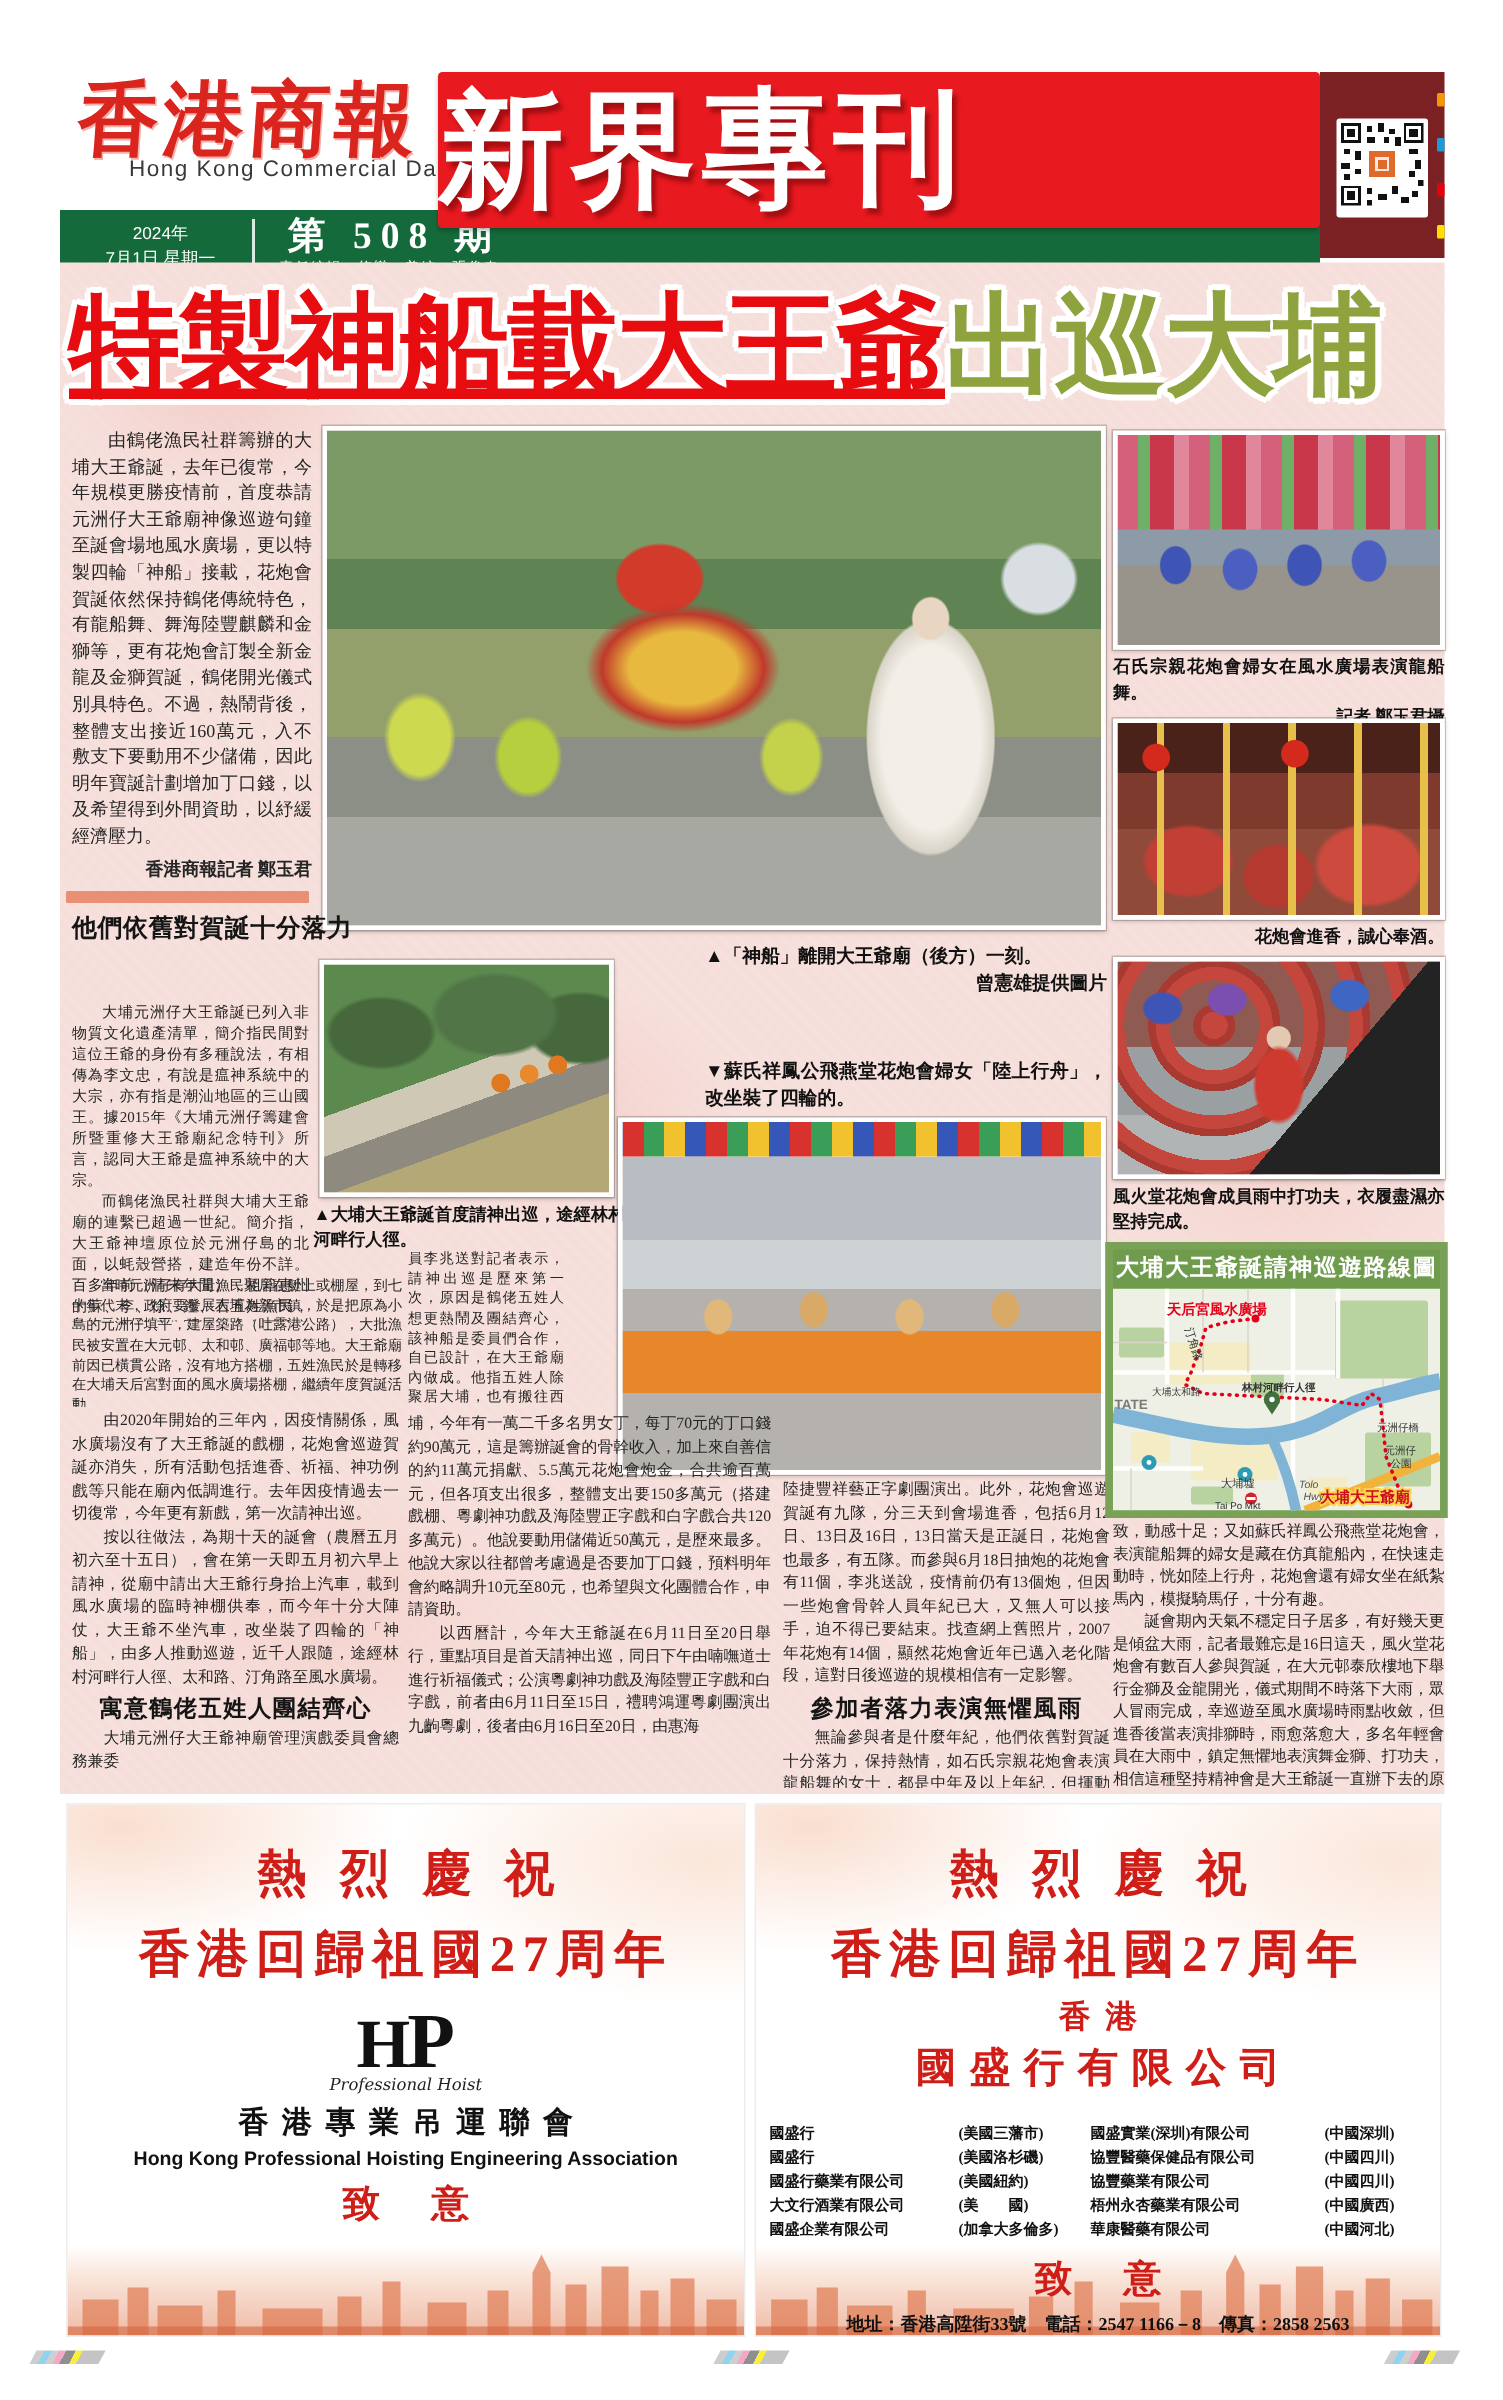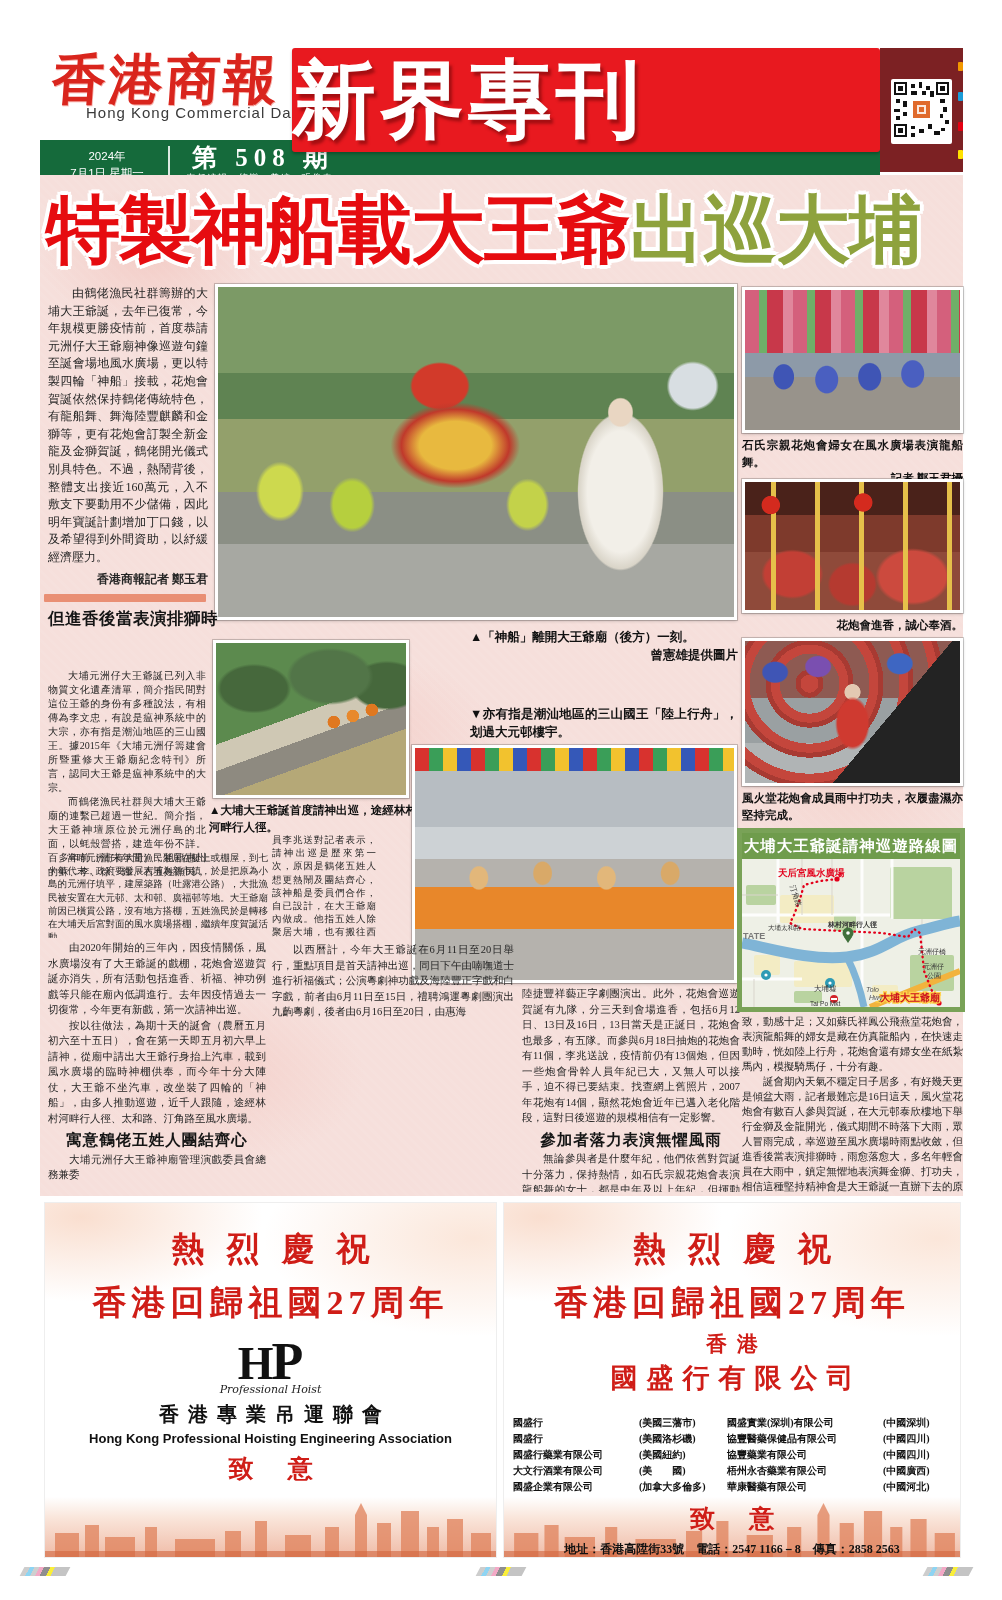--- a/index.html
+++ b/index.html
@@ -28,21 +28,21 @@
   .pink{background-color:#f6dfdb;
     background-image:
       radial-gradient(160px 100px at 12% 8%,rgba(236,158,148,.28),transparent 70%),
       radial-gradient(220px 140px at 65% 22%,rgba(240,170,158,.22),transparent 70%),
       radial-gradient(190px 120px at 35% 55%,rgba(236,158,148,.22),transparent 70%),
       radial-gradient(170px 110px at 88% 60%,rgba(240,172,158,.2),transparent 70%),
       radial-gradient(200px 130px at 20% 88%,rgba(238,164,152,.22),transparent 70%),
       repeating-linear-gradient(45deg,rgba(255,255,255,.05) 0 3px,transparent 3px 7px);}
   .headline{white-space:nowrap;font-family:"Liberation Sans","DejaVu Sans",sans-serif;font-weight:900;
     font-size:74px;line-height:1.06;letter-spacing:-1px;}
-  .headline .h-red{color:#e60c10;}
+  .headline .h-red{color:#e60c10;text-decoration:underline;}
   .headline .h-olive{color:#8ea23d;}
   .headline span{text-shadow:-3px -3px 0 #fff,3px -3px 0 #fff,-3px 3px 0 #fff,3px 3px 0 #fff,0 -4px 0 #fff,0 4px 0 #fff,-4px 0 0 #fff,4px 0 0 #fff;}
   
   .col p{margin:0;text-indent:2em;text-align:justify;color:#252525;}
   .col p.noind{text-indent:0;}
   .lead-col{font-size:12px;line-height:17.6px;}
   .byline{text-align:right !important;text-indent:0 !important;font-weight:bold;margin-top:4px !important;}
   .srule{background:#e98f74;border-radius:1px;}
   .s-head{font-family:"Liberation Sans","DejaVu Sans",sans-serif;font-weight:900;color:#151515;
     font-size:16.5px;letter-spacing:.5px;white-space:nowrap;}
@@ -239,53 +239,54 @@
     <div class="abs cap" style="left:702px;top:262px;width:221px;">
       <span>石氏宗親花炮會婦女在風水廣場表演龍船舞。</span>
       <span class="credit">記者 鄭玉君攝</span>
     </div>
     <div class="abs ph" id="photo-incense" style="left:702px;top:304px;width:221px;height:134px;"></div>
     <div class="abs cap" style="left:702px;top:442px;width:221px;text-align:right;">花炮會進香，誠心奉酒。</div>
     <div class="abs ph" id="photo-kungfu" style="left:702px;top:463px;width:221px;height:148px;"></div>
     <div class="abs cap" style="left:702px;top:615px;width:221px;">風火堂花炮會成員雨中打功夫，衣履盡濕亦堅持完成。</div>
 
     <div class="abs srule" style="left:4px;top:419px;width:162px;height:8px;"></div>
-    <div class="abs s-head" style="left:8px;top:433px;">但進香後當表演排獅時</div>
+    <div class="abs s-head" style="left:8px;top:433px;">他們依舊對賀誕十分落力</div>
     <div class="abs col b-sm clip" style="left:8px;top:461px;width:158px;height:212px;">
       <p>大埔元洲仔大王爺誕已列入非物質文化遺產清單，簡介指民間對這位王爺的身份有多種說法，有相傳為李文忠，有說是瘟神系統中的大宗，亦有指是潮汕地區的三山國王。據2015年《大埔元洲仔籌建會所暨重修大王爺廟紀念特刊》所言，認同大王爺是瘟神系統中的大宗。</p>
       <p>而鶴佬漁民社群與大埔大王爺廟的連繫已超過一世紀。簡介指，大王爺神壇原位於元洲仔島的北面，以蚝殼營搭，建造年份不詳。百多年前（清末年間），祖籍惠州的蘇、李、徐、鍾、石五姓漁民，募捐在元洲仔公園以南建大王爺廟（現址）。初時演木偶戲賀誕，後來在廟前搭棚公演神功戲。</p>
     </div>
 
     <div class="abs ph" id="photo-river" style="left:173px;top:465px;width:196px;height:158px;"></div>
     <div class="abs cap" style="left:169px;top:627px;width:208px;">▲大埔大王爺誕首度請神出巡，途經林村河畔行人徑。</div>
 
     <div class="abs cap" style="left:430px;top:453px;width:268px;font-size:12.5px;line-height:18px;">
       <span>▲「神船」離開大王爺廟（後方）一刻。</span>
       <span class="credit">曾憲雄提供圖片</span>
     </div>
-    <div class="abs cap" style="left:430px;top:530px;width:268px;font-size:12.5px;line-height:18px;">▼亦有指是潮汕地區的三山國王「陸上行舟」，划過大元邨樓宇。</div>
+    <div class="abs cap" style="left:430px;top:530px;width:268px;font-size:12.5px;line-height:18px;">▼蘇氏祥鳳公飛燕堂花炮會婦女「陸上行舟」，改坐裝了四輪的。</div>
 
     <div class="abs ph" id="photo-dragon" style="left:372px;top:570px;width:325px;height:238px;"></div>
 
     <div class="abs col b-xs clip" style="left:8px;top:677px;width:220px;height:86px;">
       <p>當時元洲仔有大量漁民聚居在艇上或棚屋，到七十年代末，政府要發展大埔為新市鎮，於是把原為小島的元洲仔填平，建屋築路（吐露港公路），大批漁民被安置在大元邨、太和邨、廣福邨等地。大王爺廟前因已橫貫公路，沒有地方搭棚，五姓漁民於是轉移在大埔天后宮對面的風水廣場搭棚，繼續年度賀誕活動。</p>
     </div>
 
     <div class="abs col b-xs clip" style="left:232px;top:659px;width:104px;height:104px;">
       <p class="noind">員李兆送對記者表示，請神出巡是歷來第一次，原因是鶴佬五姓人想更熱鬧及團結齊心，該神船是委員們合作，自已設計，在大王爺廟內做成。他指五姓人除聚居大埔，也有搬往西貢、沙頭角，人數有二萬多三萬人，但參與寶誕的丁口主要為大</p>
     </div>
 
     <div class="abs col b-md clip" style="left:8px;top:765px;width:218px;height:252px;">
       <p>由2020年開始的三年內，因疫情關係，風水廣場沒有了大王爺誕的戲棚，花炮會巡遊賀誕亦消失，所有活動包括進香、祈福、神功例戲等只能在廟內低調進行。去年因疫情過去一切復常，今年更有新戲，第一次請神出巡。</p>
       <p>按以往做法，為期十天的誕會（農曆五月初六至十五日），會在第一天即五月初六早上請神，從廟中請出大王爺行身抬上汽車，載到風水廣場的臨時神棚供奉，而今年十分大陣仗，大王爺不坐汽車，改坐裝了四輪的「神船」，由多人推動巡遊，近千人跟隨，途經林村河畔行人徑、太和路、汀角路至風水廣場。</p>
       <div class="sub-head">寓意鶴佬五姓人團結齊心</div>
       <p>大埔元洲仔大王爺神廟管理演戲委員會總務兼委</p>
     </div>
 
     <div class="abs col b-md clip" style="left:232px;top:767px;width:242px;height:250px;">
+      <p class="noind">埔，今年有一萬二千多名男女丁，每丁70元的丁口錢約90萬元，這是籌辦誕會的骨幹收入，加上來自善信的約11萬元捐獻、5.5萬元花炮會炮金，合共逾百萬元，但各項支出很多，整體支出要150多萬元（搭建戲棚、粵劇神功戲及海陸豐正字戲和白字戲合共120多萬元）。他說要動用儲備近50萬元，是歷來最多。他說大家以往都曾考慮過是否要加丁口錢，預料明年會約略調升10元至80元，也希望與文化團體合作，申請資助。</p>
       <p>以西曆計，今年大王爺誕在6月11日至20日舉行，重點項目是首天請神出巡，同日下午由喃嘸道士進行祈福儀式；公演粵劇神功戲及海陸豐正字戲和白字戲，前者由6月11日至15日，禮聘鴻運粵劇團演出九齣粵劇，後者由6月16日至20日，由惠海</p>
     </div>
 
     <div class="abs col b-md clip" style="left:482px;top:811px;width:218px;height:206px;">
       <p class="noind">陸捷豐祥藝正字劇團演出。此外，花炮會巡遊賀誕有九隊，分三天到會場進香，包括6月12日、13日及16日，13日當天是正誕日，花炮會也最多，有五隊。而參與6月18日抽炮的花炮會有11個，李兆送說，疫情前仍有13個炮，但因一些炮會骨幹人員年紀已大，又無人可以接手，迫不得已要結束。找查網上舊照片，2007年花炮有14個，顯然花炮會近年已邁入老化階段，這對日後巡遊的規模相信有一定影響。</p>
       <div class="sub-head">參加者落力表演無懼風雨</div>
       <p>無論參與者是什麼年紀，他們依舊對賀誕十分落力，保持熱情，如石氏宗親花炮會表演龍船舞的女士，都是中年及以上年紀，但揮動船槳時整齊有</p>
     </div>
 
     <div class="abs map-frame" style="left:697px;top:653px;width:228px;height:184px;">

